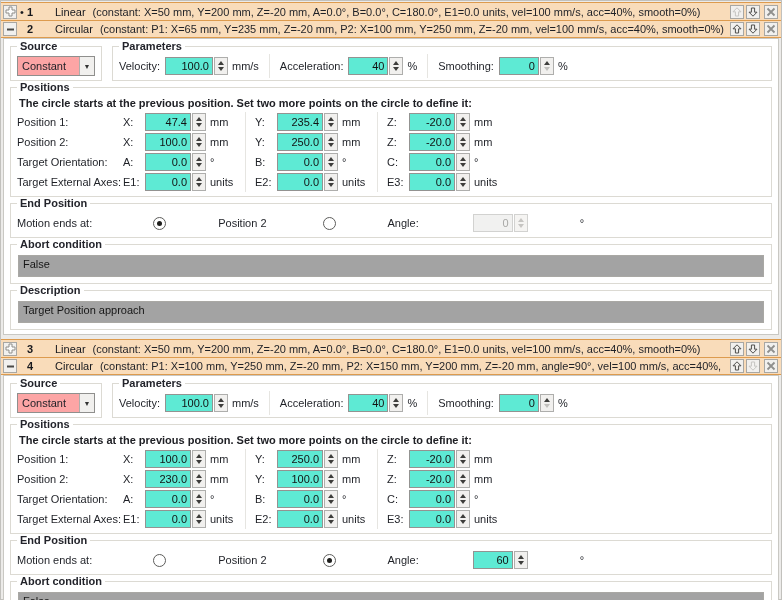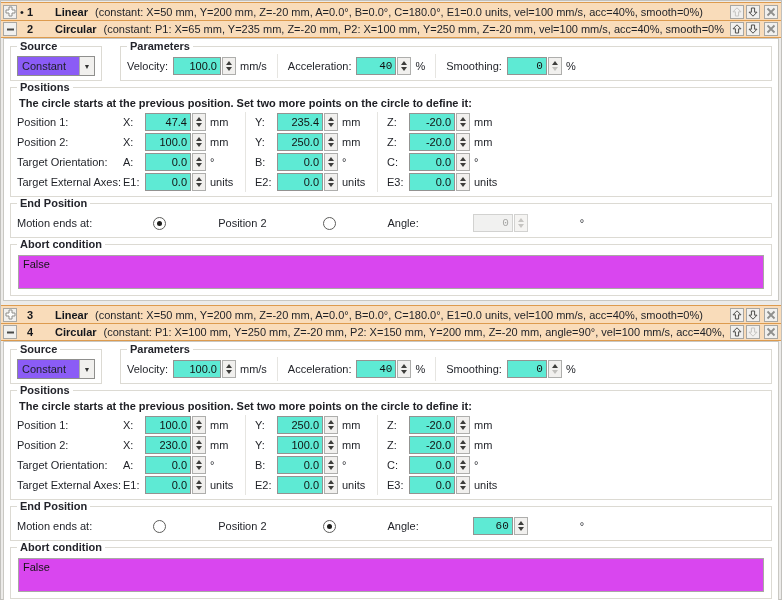--- a/index.html
+++ b/index.html
@@ -19,44 +19,44 @@
     padding:0 3px 0 2px;
   }
   .hrow.bb { border-bottom:1px solid #dd9b4e; }
   .sq-btn {
     width:14px; height:14px; flex:0 0 auto;
     border:1px solid #a8a7a3; background:#f1f0ee;
     display:flex; align-items:center; justify-content:center;
   }
   .marker { width:10px; text-align:center; color:#17181d; flex:0 0 auto; }
   .num { width:16px; font-weight:700; color:#17181d; flex:0 0 auto; }
-  .nm { font-weight:700; color:#14161c; margin:0 7px 0 12px; flex:0 0 auto; }
+  .nm { font-weight:400; color:#14161c; margin:0 7px 0 12px; flex:0 0 auto; }
   .sum { flex:1 1 auto; min-width:0; overflow:hidden; white-space:nowrap; color:#1e2026; margin-right:4px; }
   .rbtn { margin-left:2px; }
   .rbtn.del { margin-left:4px; }
   .rbtn[data-state="disabled"] svg path { stroke:#c6c5c2; fill:#f3f2f0; }
 
   
   .panel { margin:0 2px; background:#fff; border:1px solid #c9c8c3; padding:2px 4px 4px; }
   .gap4 { height:4px; }
   .group { position:relative; border:1px solid #dcdad3; margin:6px 2px 0; padding:9px 6px 4px; background:#fff; }
   .gtitle { position:absolute; top:-7px; left:6px; background:#fff; padding:0 3px; font-weight:700; color:#23242b; line-height:13px; white-space:nowrap; }
-  .row1 { display:flex; align-items:center;gap:16px; }
+  .row1 { display:flex; align-items:center; }
   .grp-source { width:92px; flex:0 0 auto; margin-top:5px; }
-  .grp-params { flex:1 1 auto; margin-left:0; margin-top:5px; }
+  .grp-params { flex:1 1 auto; margin-left:8px; margin-top:5px; }
 
   .prow { display:flex; align-items:center; height:20px; }
   .flabel { margin-right:5px; white-space:nowrap; }
   .vsep { width:1px; height:24px; background:#e6e5e1; margin:0 10px; flex:0 0 auto; }
 
   .ninput {
     width:46px; height:18px; border:1px solid #939391; background:#5eead4;
     text-align:right; padding:0 3px; line-height:16px; color:#121212; flex:0 0 auto;
   }
-  .w48 { width:48px; } .w40 { width:40px;font-family:Liberation Mono, monospace; }
+  .w48 { width:48px; } .w40 { width:40px; }
   .spin {
     width:14px; height:18px; border:1px solid #aeaeac; background:#f1f0ee; margin-left:1px;
     display:flex; flex-direction:column; align-items:center; justify-content:center; flex:0 0 auto;
   }
   .sa { width:0; height:0; border-left:3px solid transparent; border-right:3px solid transparent; }
   .sa.up { border-bottom:4px solid #3d3d3b; margin-bottom:1px; }
   .sa.dn { border-top:4px solid #3d3d3b; margin-top:1px; }
   .spin.dim-dn .sa.dn { border-top-color:#c0bfbc; }
   .unit { margin-left:4px; white-space:nowrap; }
 
@@ -76,25 +76,25 @@
     content:""; position:absolute; left:3px; top:3px; width:5px; height:5px;
     border-radius:50%; background:#1e1e1c;
   }
   .angle-wrap { display:flex; align-items:center; margin-left:6px; }
   .angle-wrap[data-state="disabled"] .ninput { background:#f1f1f0; border-color:#d2d2d0; color:#a7a7a5; }
   .angle-wrap[data-state="disabled"] .spin { background:#f5f4f2; border-color:#d2d2d0; }
   .angle-wrap[data-state="disabled"] .sa.up { border-bottom-color:#c6c5c2; }
   .angle-wrap[data-state="disabled"] .sa.dn { border-top-color:#c6c5c2; }
 
   .tinput {
-    height:34px; border:1px solid #a9a8a4; background:#d946ef;
+    height:22px; border:1px solid #a9a8a4; background:#a3a3a3;
     padding:1px 4px; line-height:15px; color:#161616; margin:1px 1px 2px;
   }
 
-  .combo { display:flex; width:78px; height:20px; border:1px solid #8f8f8d; background:#8b5cf6; align-items:center; }
+  .combo { display:flex; width:78px; height:20px; border:1px solid #8f8f8d; background:#fca5a5; align-items:center; }
   .combo-val { flex:1 1 auto; padding-left:4px; }
   .combo-btn { width:15px; height:100%; background:#f1f0ee; border-left:1px solid #aeaeac;
     display:flex; align-items:center; justify-content:center; font-size:7px; color:#333; }
 </style>
 </head>
 <body>
 
 <div class="app">
 
   <div class="hrow">
@@ -332,20 +332,24 @@
         </span>
         <span class="unit">°</span>
       </div>
     </div>
 
     <div class="group">
       <span class="gtitle">Abort condition</span>
       <div class="tinput">False</div>
     </div>
 
+    <div class="group">
+      <span class="gtitle">Description</span>
+      <div class="tinput">Target Position approach</div>
+    </div>
   </div>
 
   <div class="gap4"></div>
 
   <div class="hrow">
     <span class="sq-btn">
       <svg width="11" height="11" viewBox="0 0 11 11">
           <path d="M4 1h3v3h3v3H7v3H4V7H1V4h3z" fill="#fdfdfc" stroke="#8f8e8a"></path>
         </svg>
     </span>

